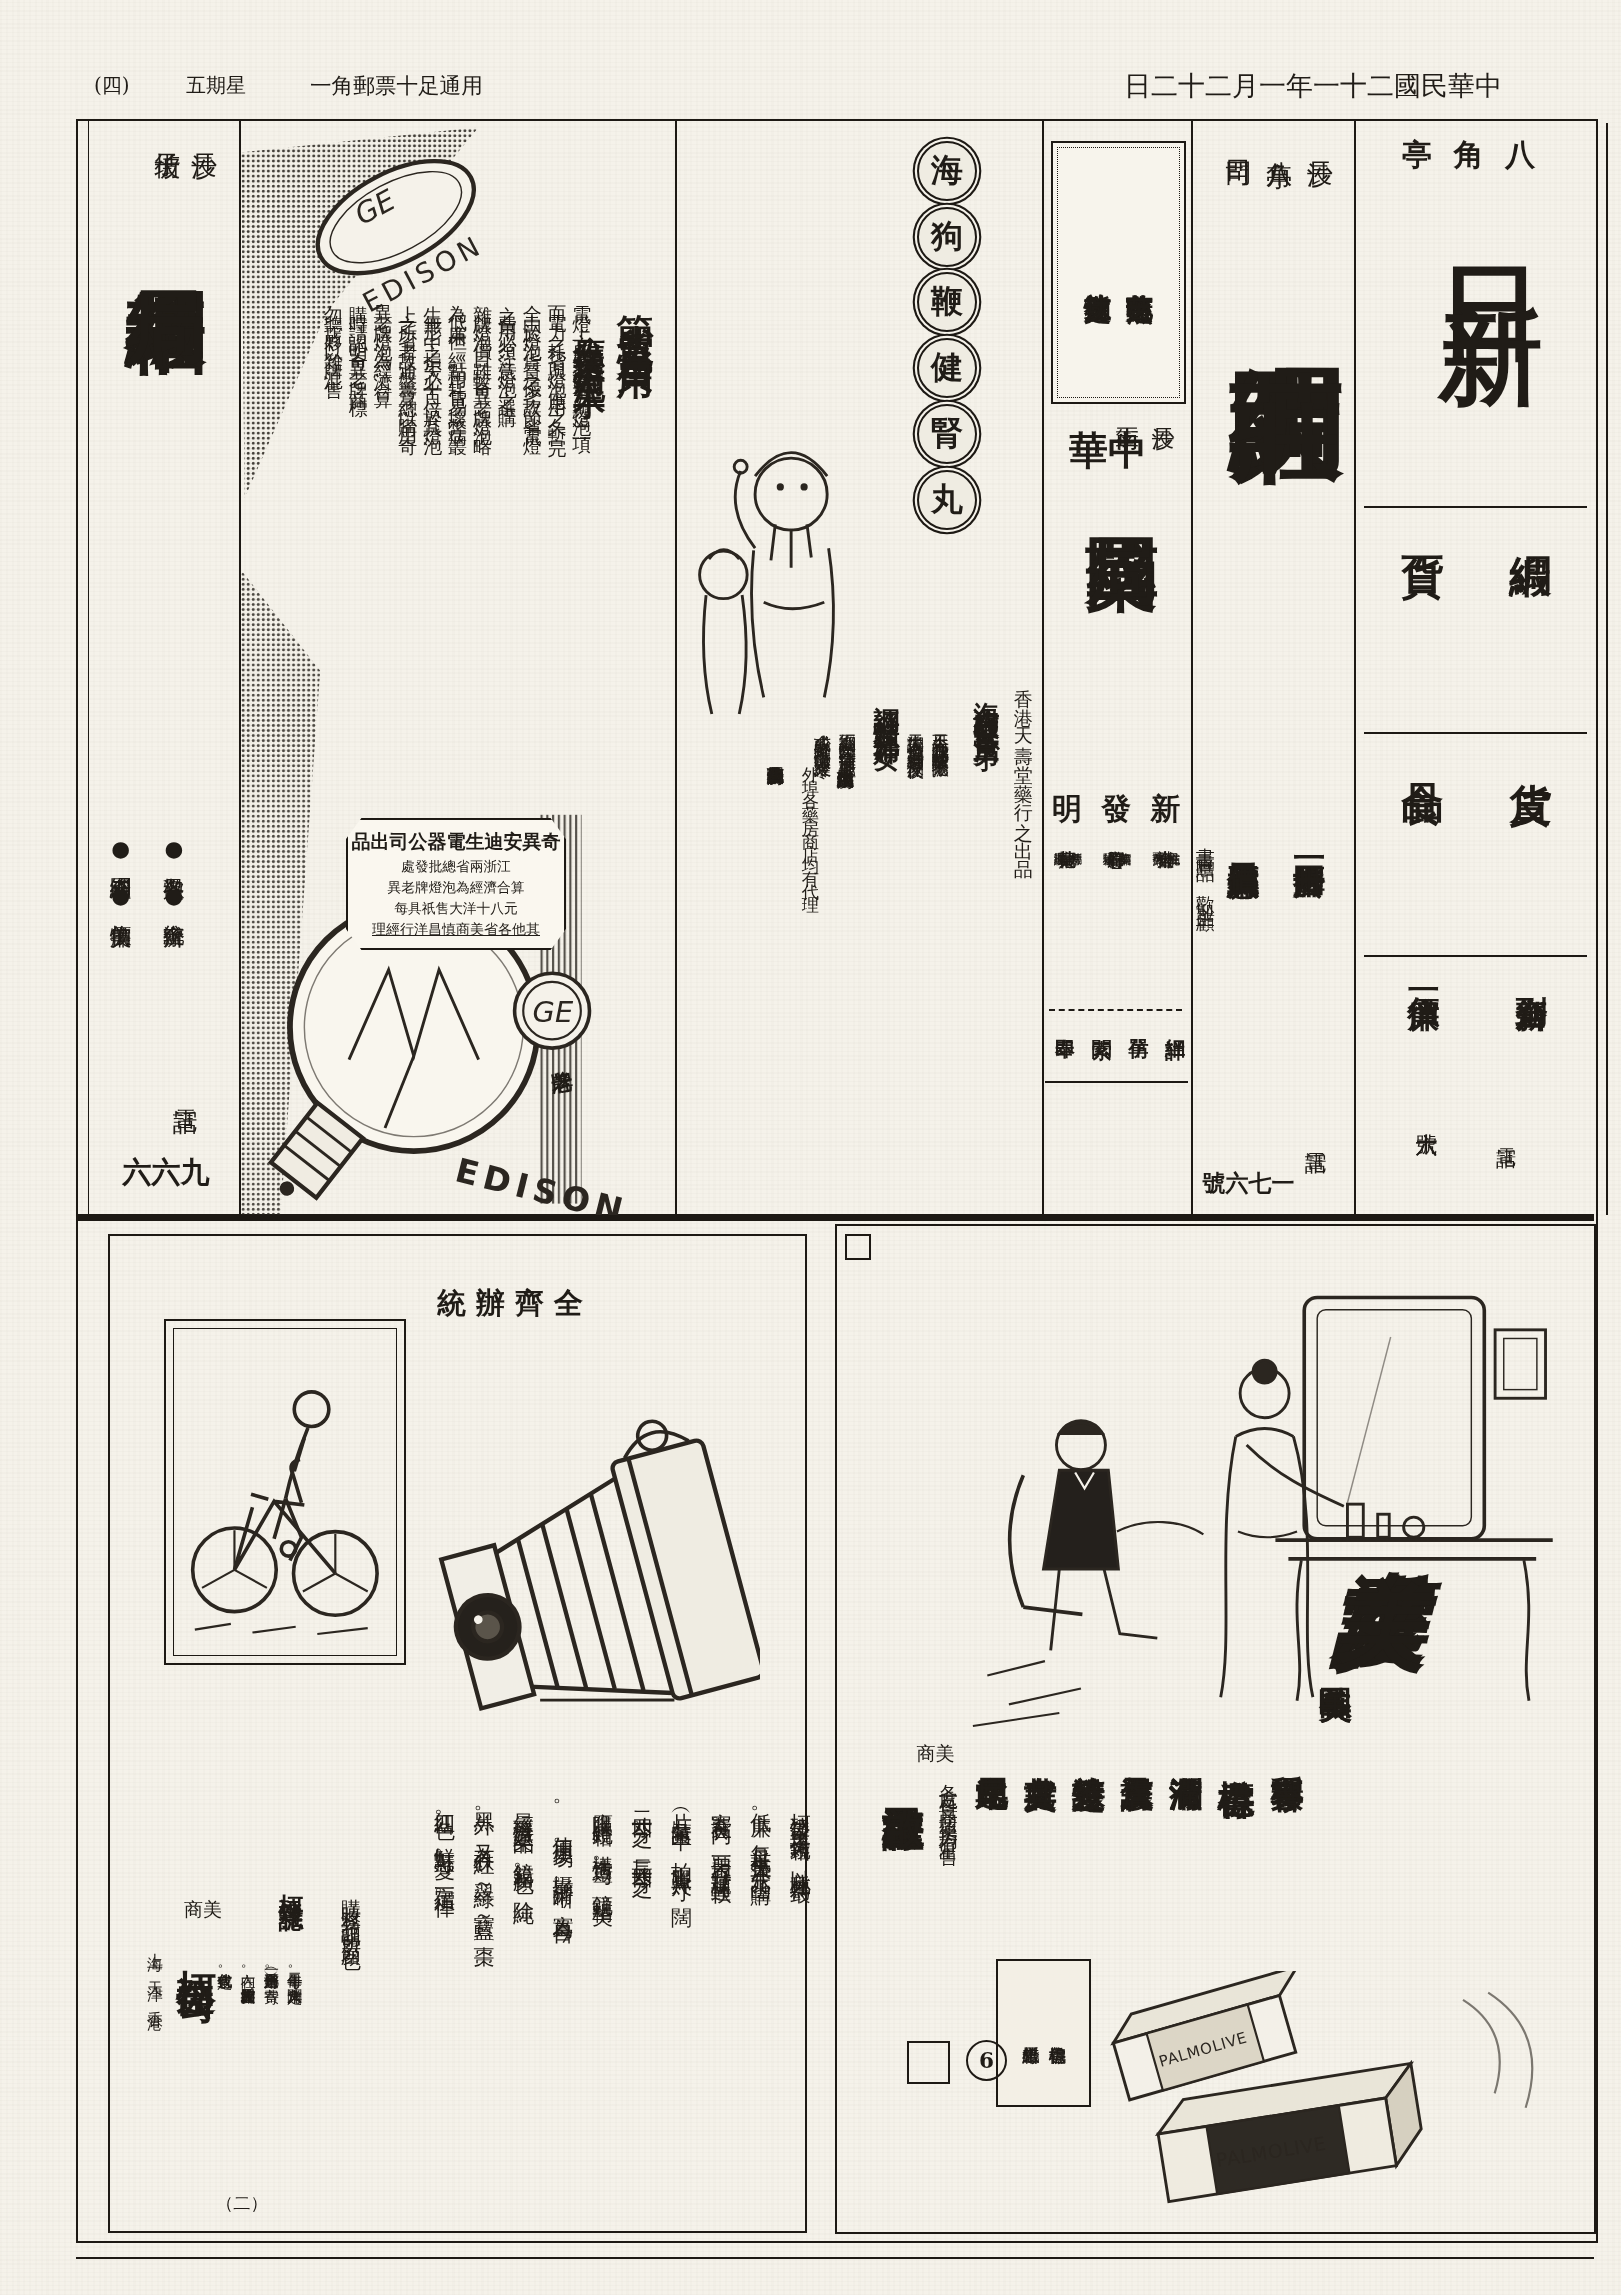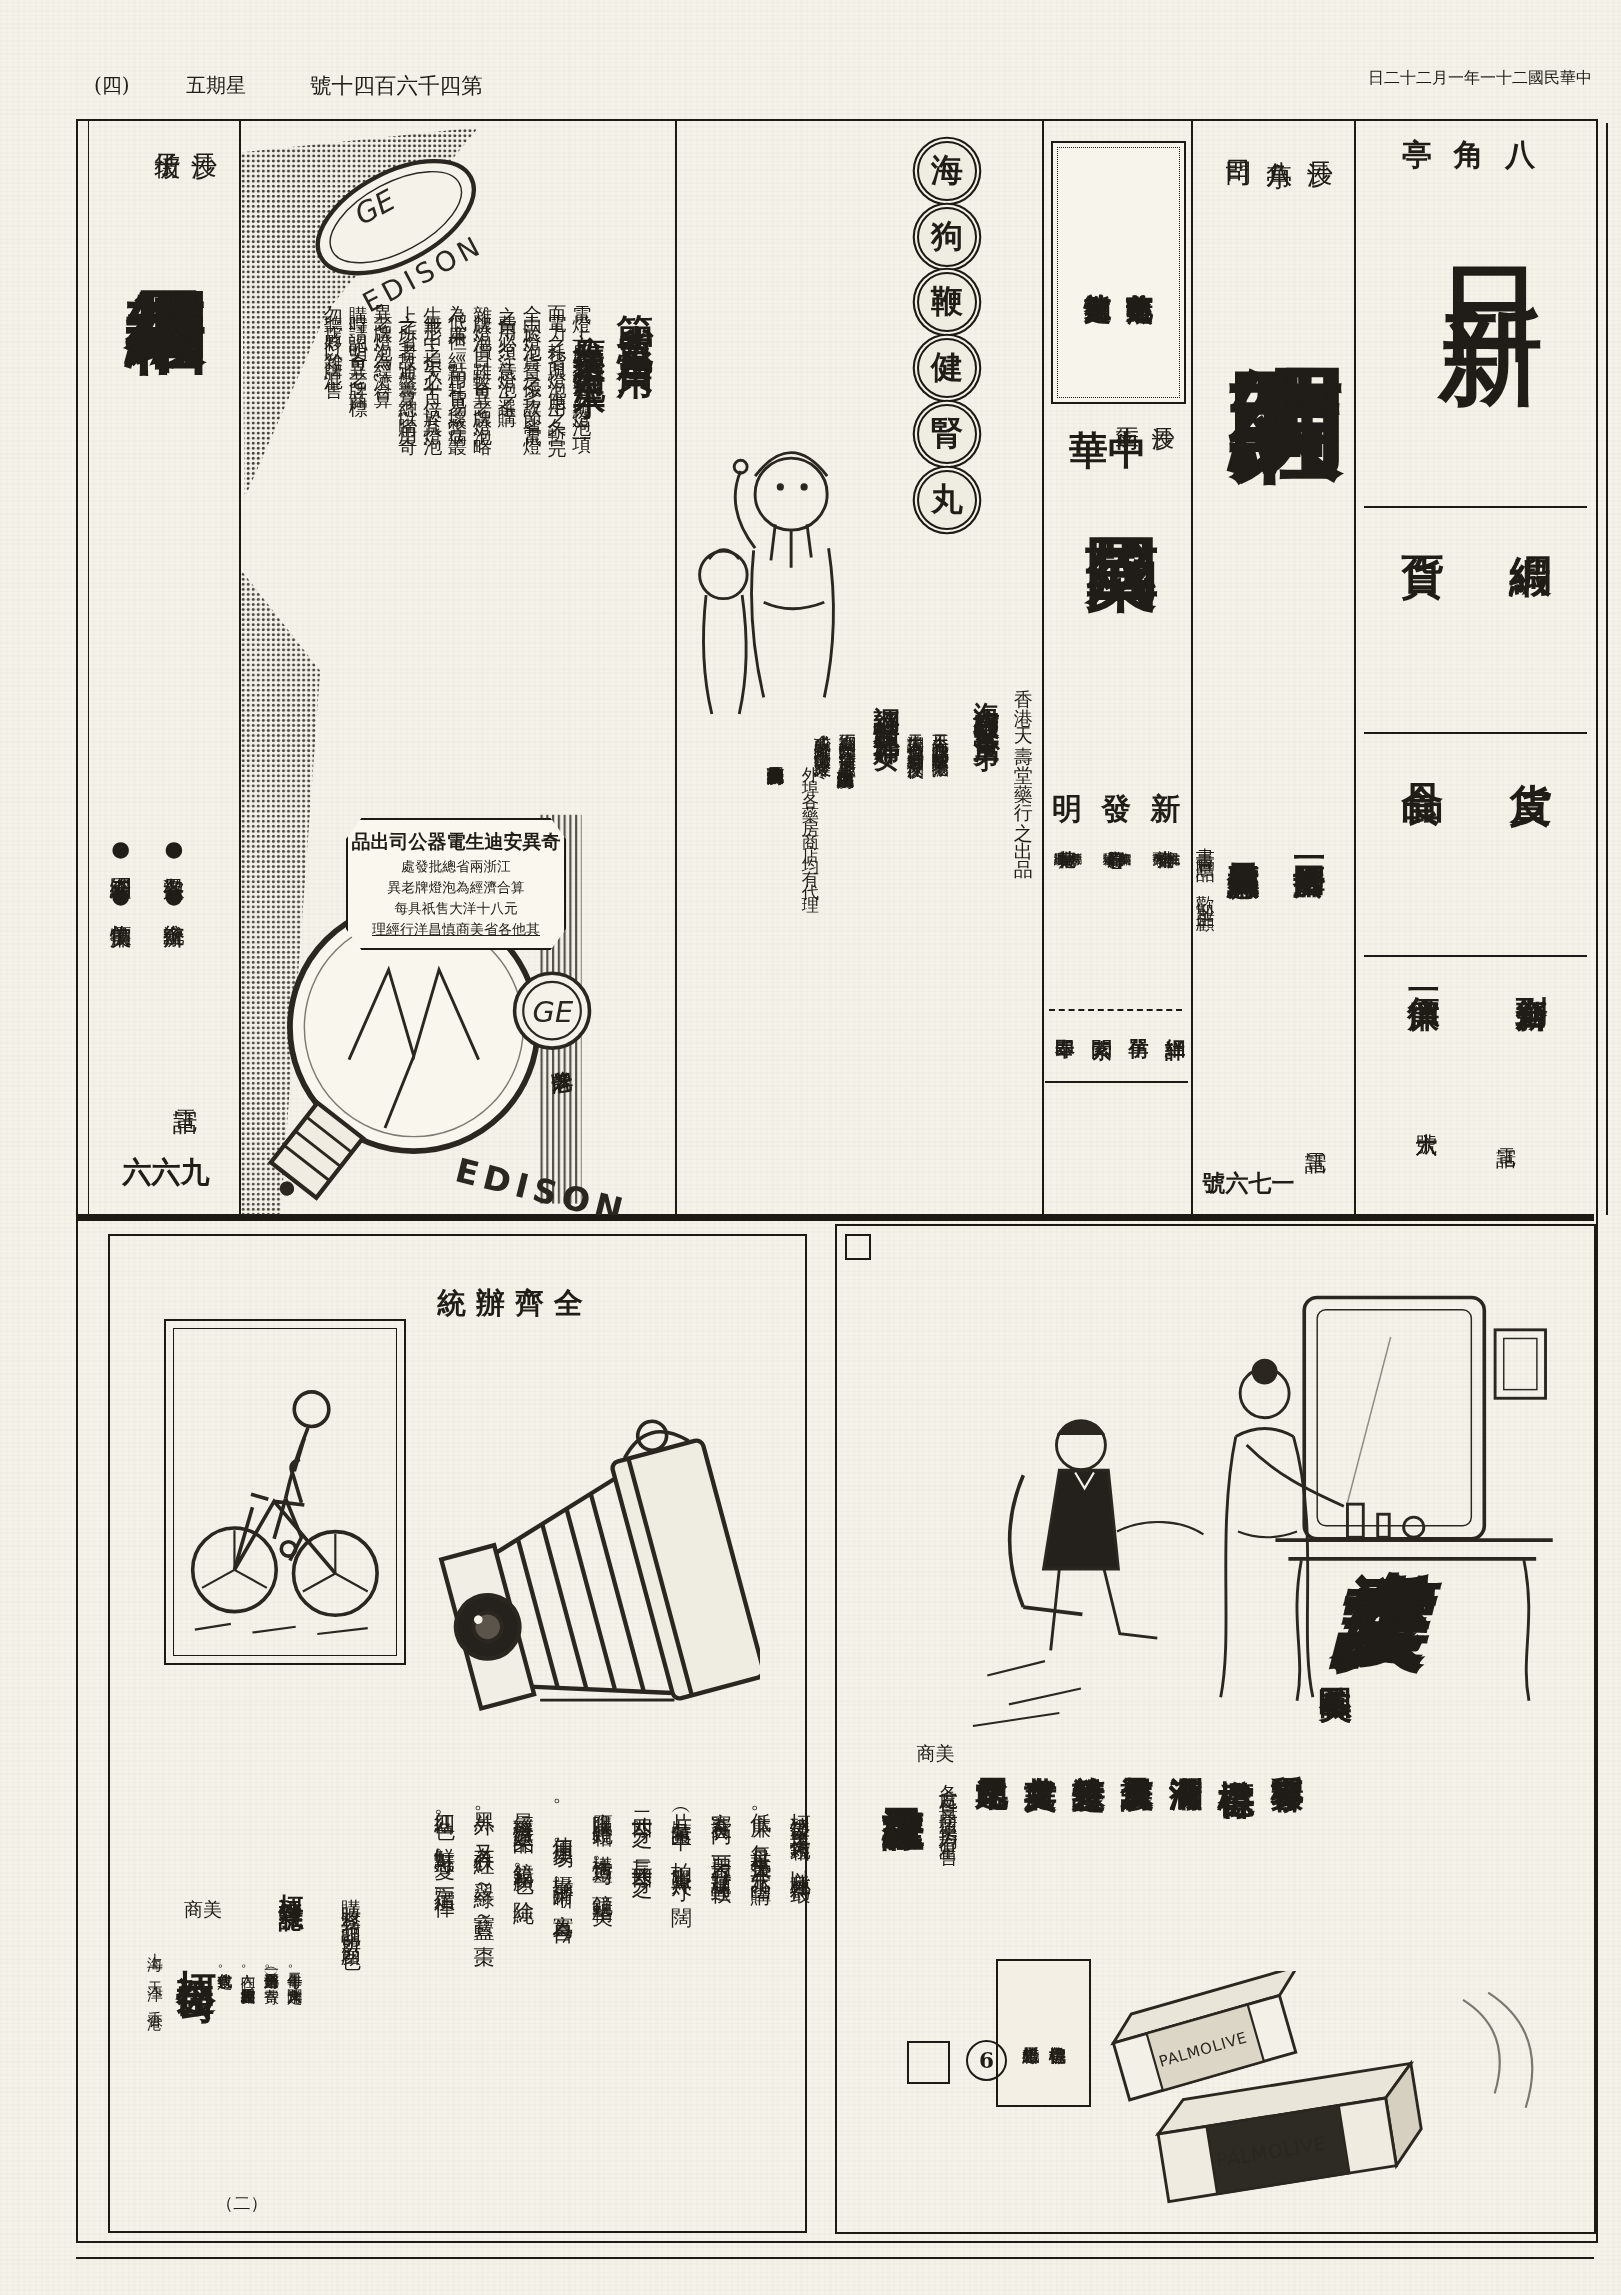--- a/index.html
+++ b/index.html
@@ -35,22 +35,22 @@
     font-size:21.6px;font-weight:bold;}
   svg{display:block;}
   svg text{font-family:"DejaVu Sans","Liberation Sans",sans-serif;fill:#2b2620;}
 </style>
 </head>
 <body>
 
 <div class="page">
   <div class="noise"></div>
 
-  <div class="abs h" style="left:1124px;top:68px;width:468px;text-align:right;font-size:16px;">日二十二月一年一十二國民華中</div>
-  <div class="abs h" style="left:310px;top:71px;width:238px;font-size:21.6px;">號十四百六千四第</div>
+  <div class="abs h" style="left:1124px;top:68px;width:468px;text-align:left;font-size:27px;">日二十二月一年一十二國民華中</div>
+  <div class="abs h" style="left:310px;top:71px;width:238px;font-size:21.6px;">一角郵票十足通用</div>
   <div class="abs h" style="left:186px;top:72px;font-size:20px;">五期星</div>
   <div class="abs h" style="left:94px;top:72px;font-size:20px;">(四)</div>
 
   <div class="abs frame" style="left:76px;top:119px;width:1518px;height:2120px;"></div>
   <div class="abs line" style="left:88px;top:121px;width:1.4px;height:1093px;"></div>
   <div class="abs line" style="left:1606px;top:123px;width:2.2px;height:1092px;"></div>
 
   <div class="abs line" style="left:239px;top:121px;width:2.2px;height:1093px;"></div>
   <div class="abs line" style="left:675px;top:121px;width:2.2px;height:1093px;"></div>
   <div class="abs line" style="left:1042px;top:121px;width:2.2px;height:1093px;"></div>

